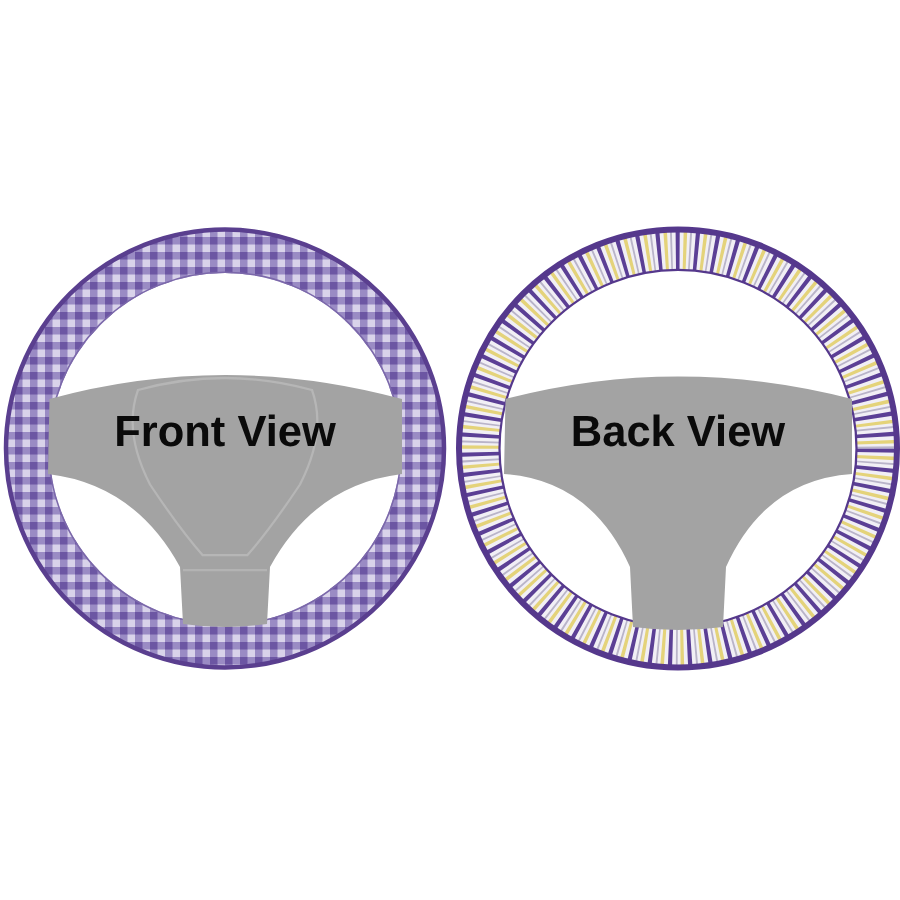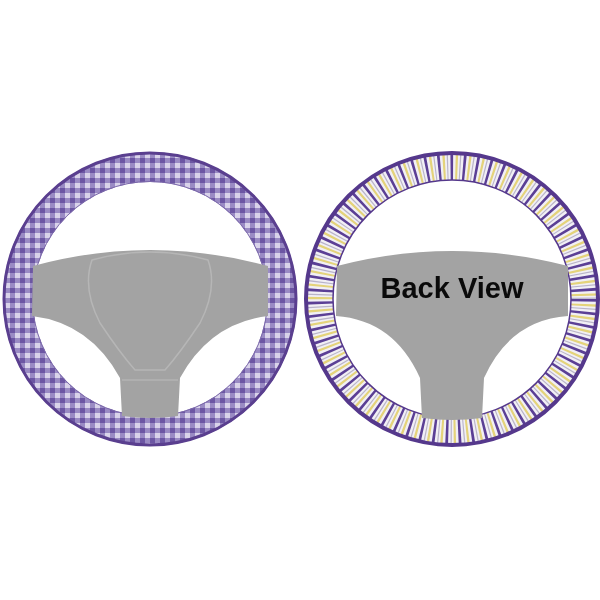--- a/index.html
+++ b/index.html
@@ -33,20 +33,21 @@
       </mask>
     </defs>
     <rect width="300" height="302" fill="url(#gingham)" mask="url(#ringMaskF)"></rect>
     <circle cx="150" cy="151" r="146" fill="none" stroke="#5a3f8f" stroke-width="3"></circle>
     <circle cx="150" cy="151" r="117.5" fill="none" stroke="#7b68aa" stroke-width="1"></circle>
 
     <path d="M33,118 Q150,86 268,118 L268,168 Q210,175 180,230 L178,268 Q150,272 122,268 L120,230 Q90,175 32,168 Z" fill="#a3a3a3"></path>
     <path d="M92,112 Q150,96 208,112 Q218,140 200,175 Q180,205 165,222 L135,222 Q120,205 100,175 Q82,140 92,112 Z" fill="none" stroke="#b6b6b6" stroke-width="1.5"></path>
     <path d="M122,232 L178,232" stroke="#b3b3b3" stroke-width="1.5"></path>
   </svg>
+  <div class="label">Front View</div>
 </div>
 
 <div class="wheel back">
   <svg viewBox="0 0 300 302">
     <defs>
       <mask id="ringMaskB">
         <rect width="300" height="302" fill="black"></rect>
         <circle cx="150" cy="151" r="147" fill="white"></circle>
         <circle cx="150" cy="151" r="119" fill="black"></circle>
       </mask>

